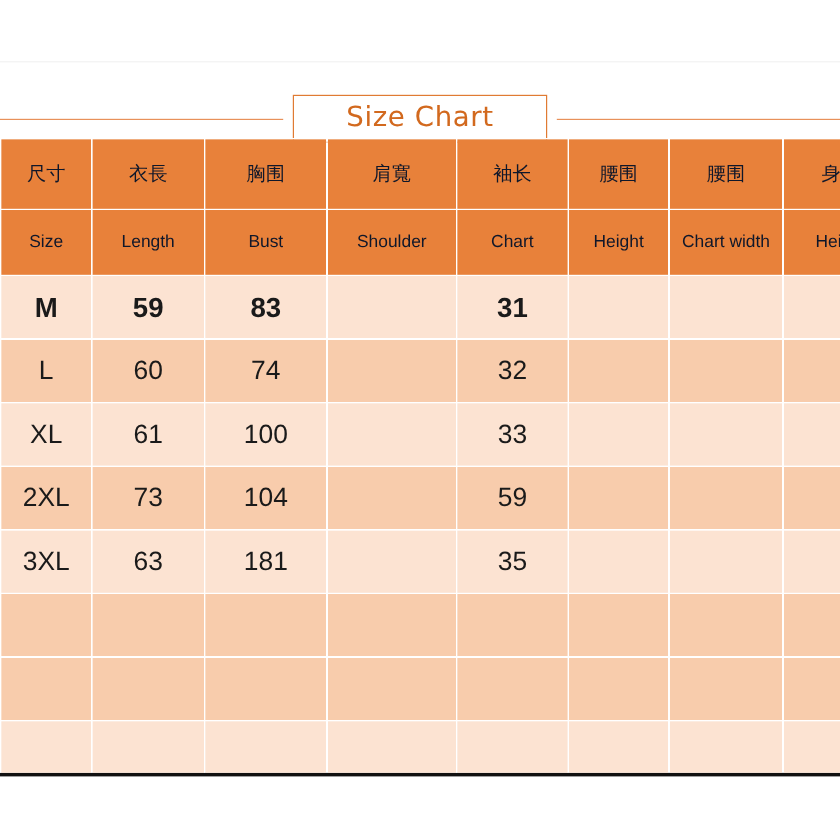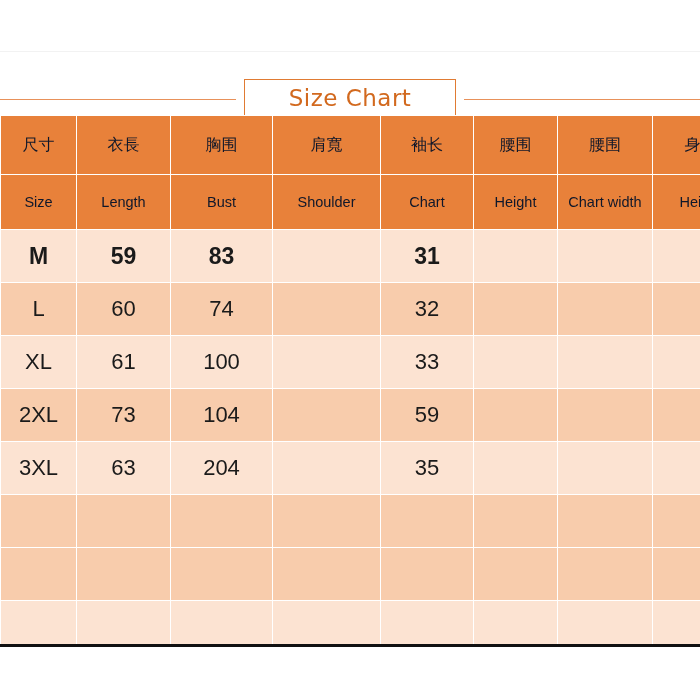--- a/index.html
+++ b/index.html
@@ -207,21 +207,21 @@
           <td>104</td>
           <td></td>
           <td>59</td>
           <td></td>
           <td></td>
           <td></td>
         </tr>
         <tr class="body-row row-light">
           <td>3XL</td>
           <td>63</td>
-          <td>204</td>
+          <td>181</td>
           <td></td>
           <td>35</td>
           <td></td>
           <td></td>
           <td></td>
         </tr>
         <tr class="body-row row-dark empty-row">
           <td></td>
           <td></td>
           <td></td>

